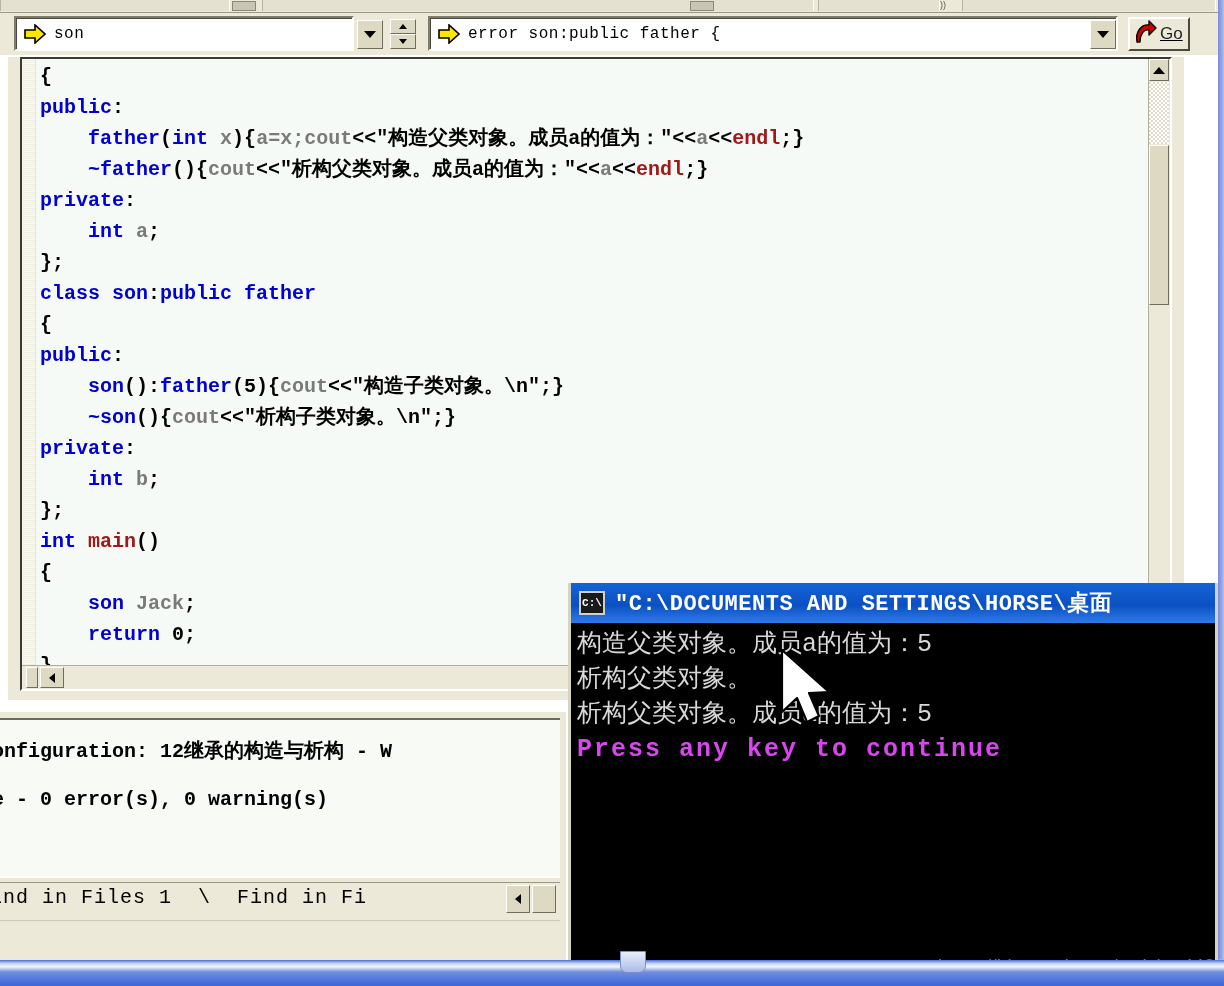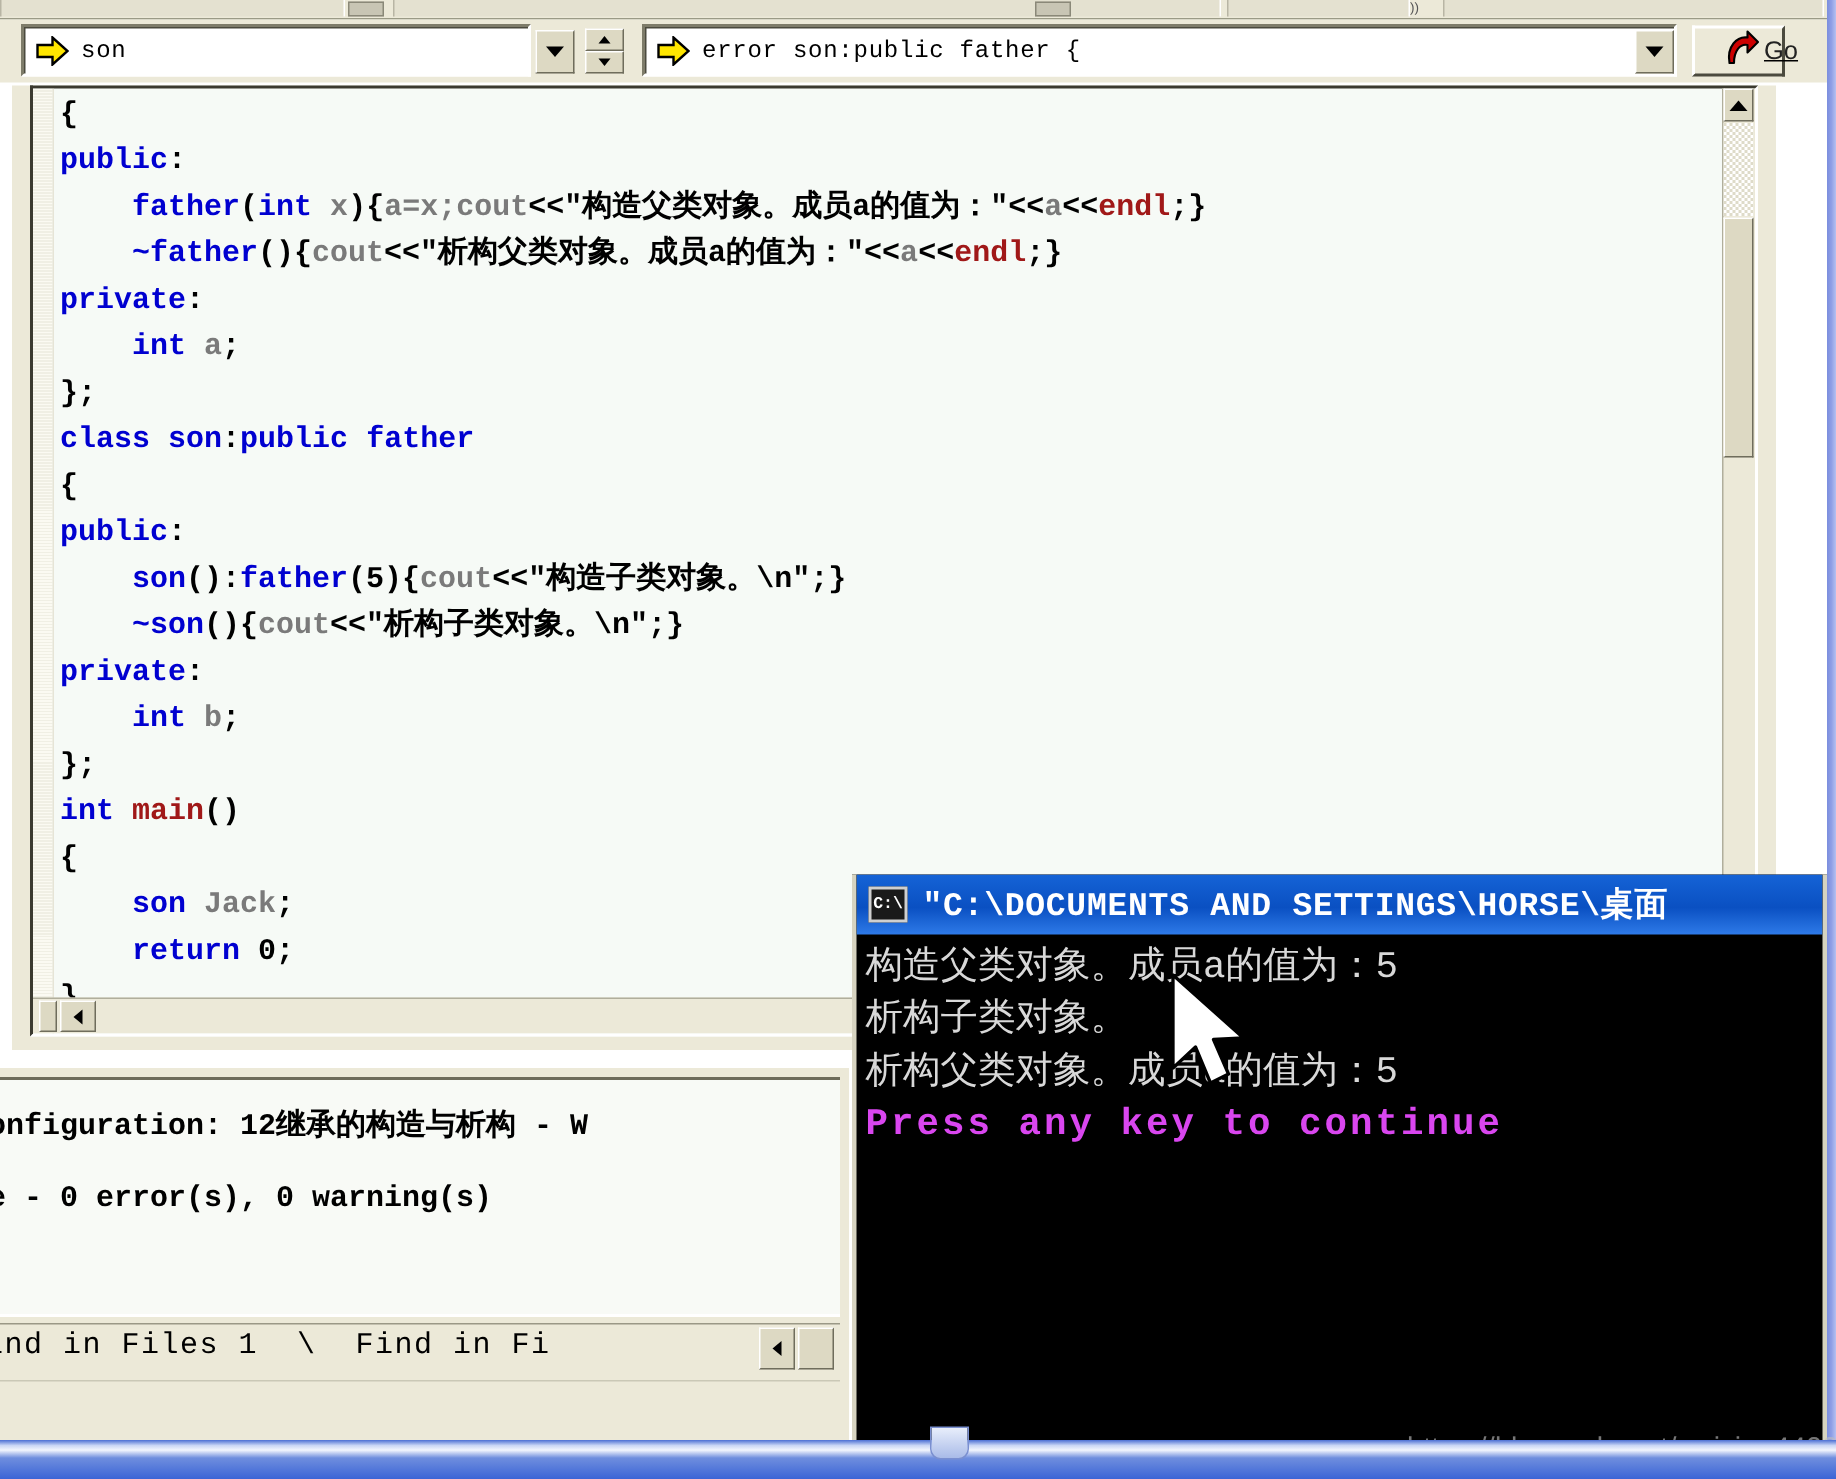--- a/index.html
+++ b/index.html
@@ -145,21 +145,21 @@
   }
   .go-button {
     position: absolute;
     left: 1128px; top: 4px;
     width: 62px; height: 34px;
     background: #ece9d8;
     border: 2px solid;
     border-color: #ffffff #4b4a3e #4b4a3e #ffffff;
     box-sizing: border-box;
     display: flex; align-items: center; gap: 2px;
-    padding-left: 18px;
+    padding-left: 2px;
     text-decoration: underline;
   }
   .go-label {
     font-family: "Liberation Sans", sans-serif;
     font-size: 17px;
     color: #222;
   }
 
   
   .editor-outer {
@@ -551,21 +551,21 @@
     <div class="output-bottom"></div>
   </div>
 
   <div class="console">
     <div class="console-title">
       <span class="console-icon">C:\</span>
       <span class="console-title-text">"C:\DOCUMENTS AND SETTINGS\HORSE\桌面</span>
     </div>
     <div class="console-body" id="console-body">
         <div class="console-line">构造父类对象。成员a的值为：5</div>
-        <div class="console-line">析构子类对象。</div>
+        <div class="console-line">析构父类对象。</div>
         <div class="console-line">析构父类对象。成员a的值为：5</div>
         <div class="console-line ascii">Press any key to continue</div>
       </div>
   </div>
 
   <div class="cursor">
     <svg width="60" height="90" viewBox="0 0 60 90">
       <polygon points="2,2 2,64 17,50 27,74 39,68 29,45 49,44" fill="#ffffff" stroke="#000000" stroke-width="2.2" stroke-linejoin="round"></polygon>
     </svg>
   </div>

